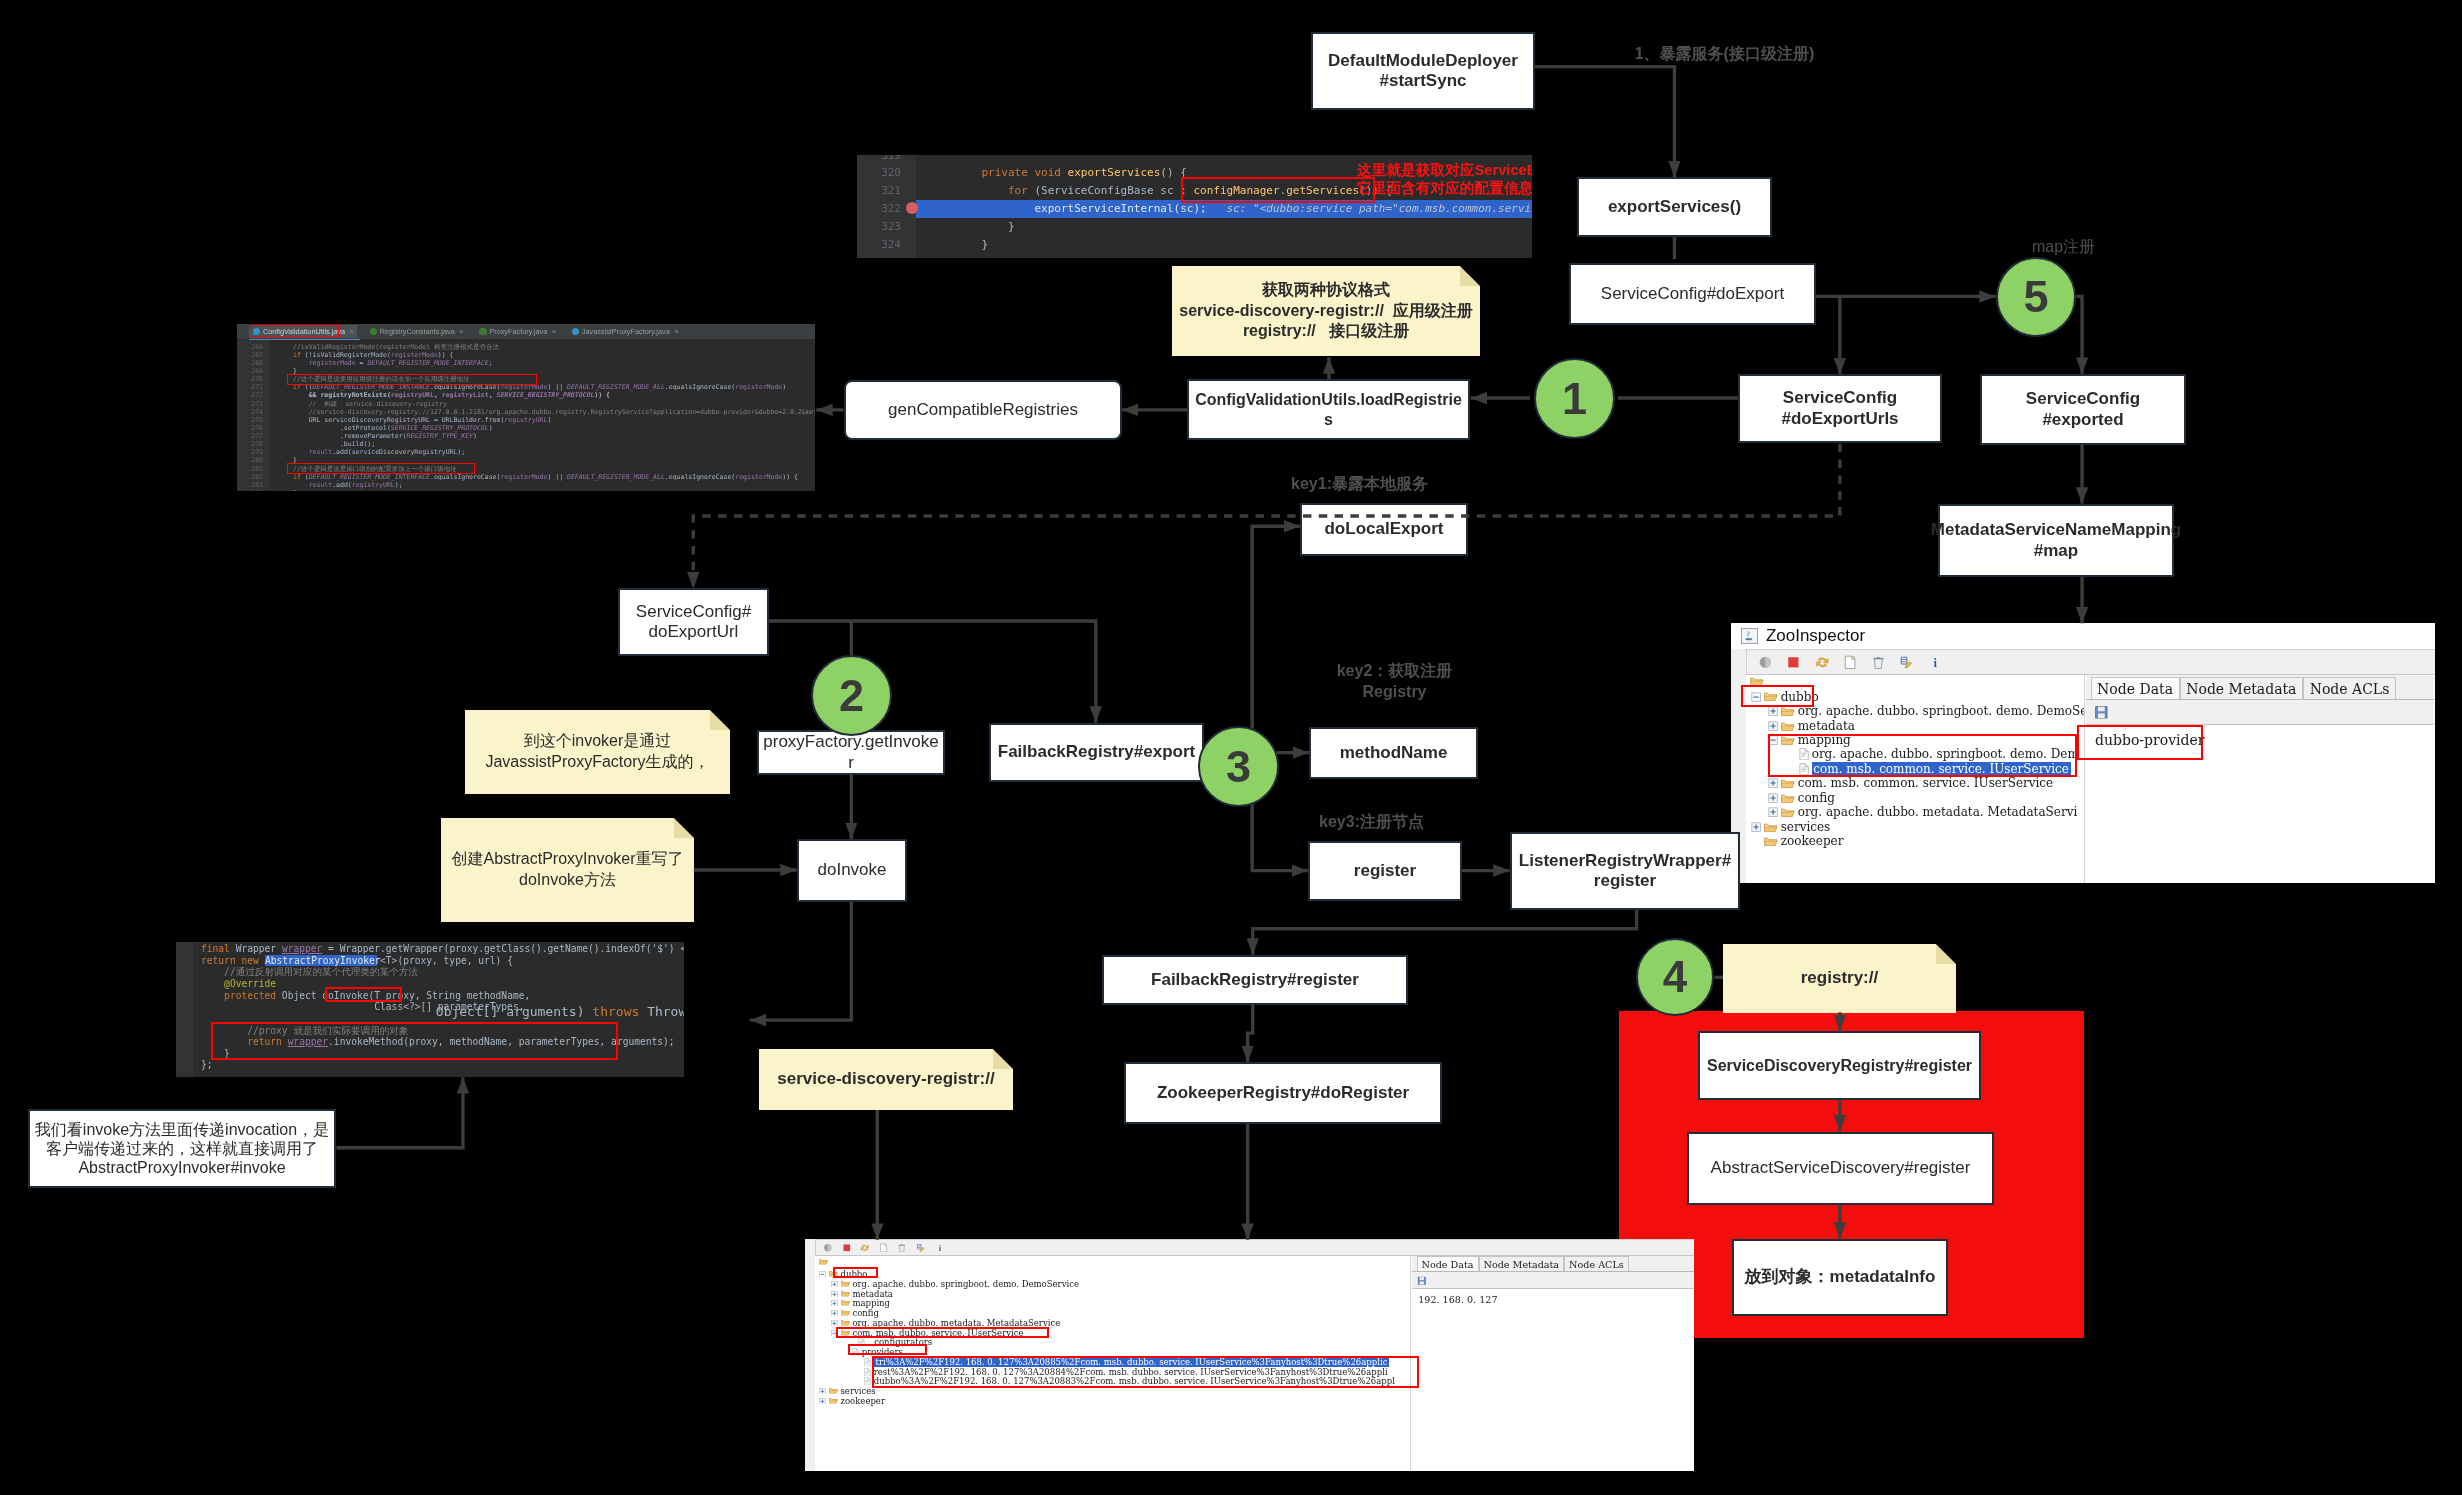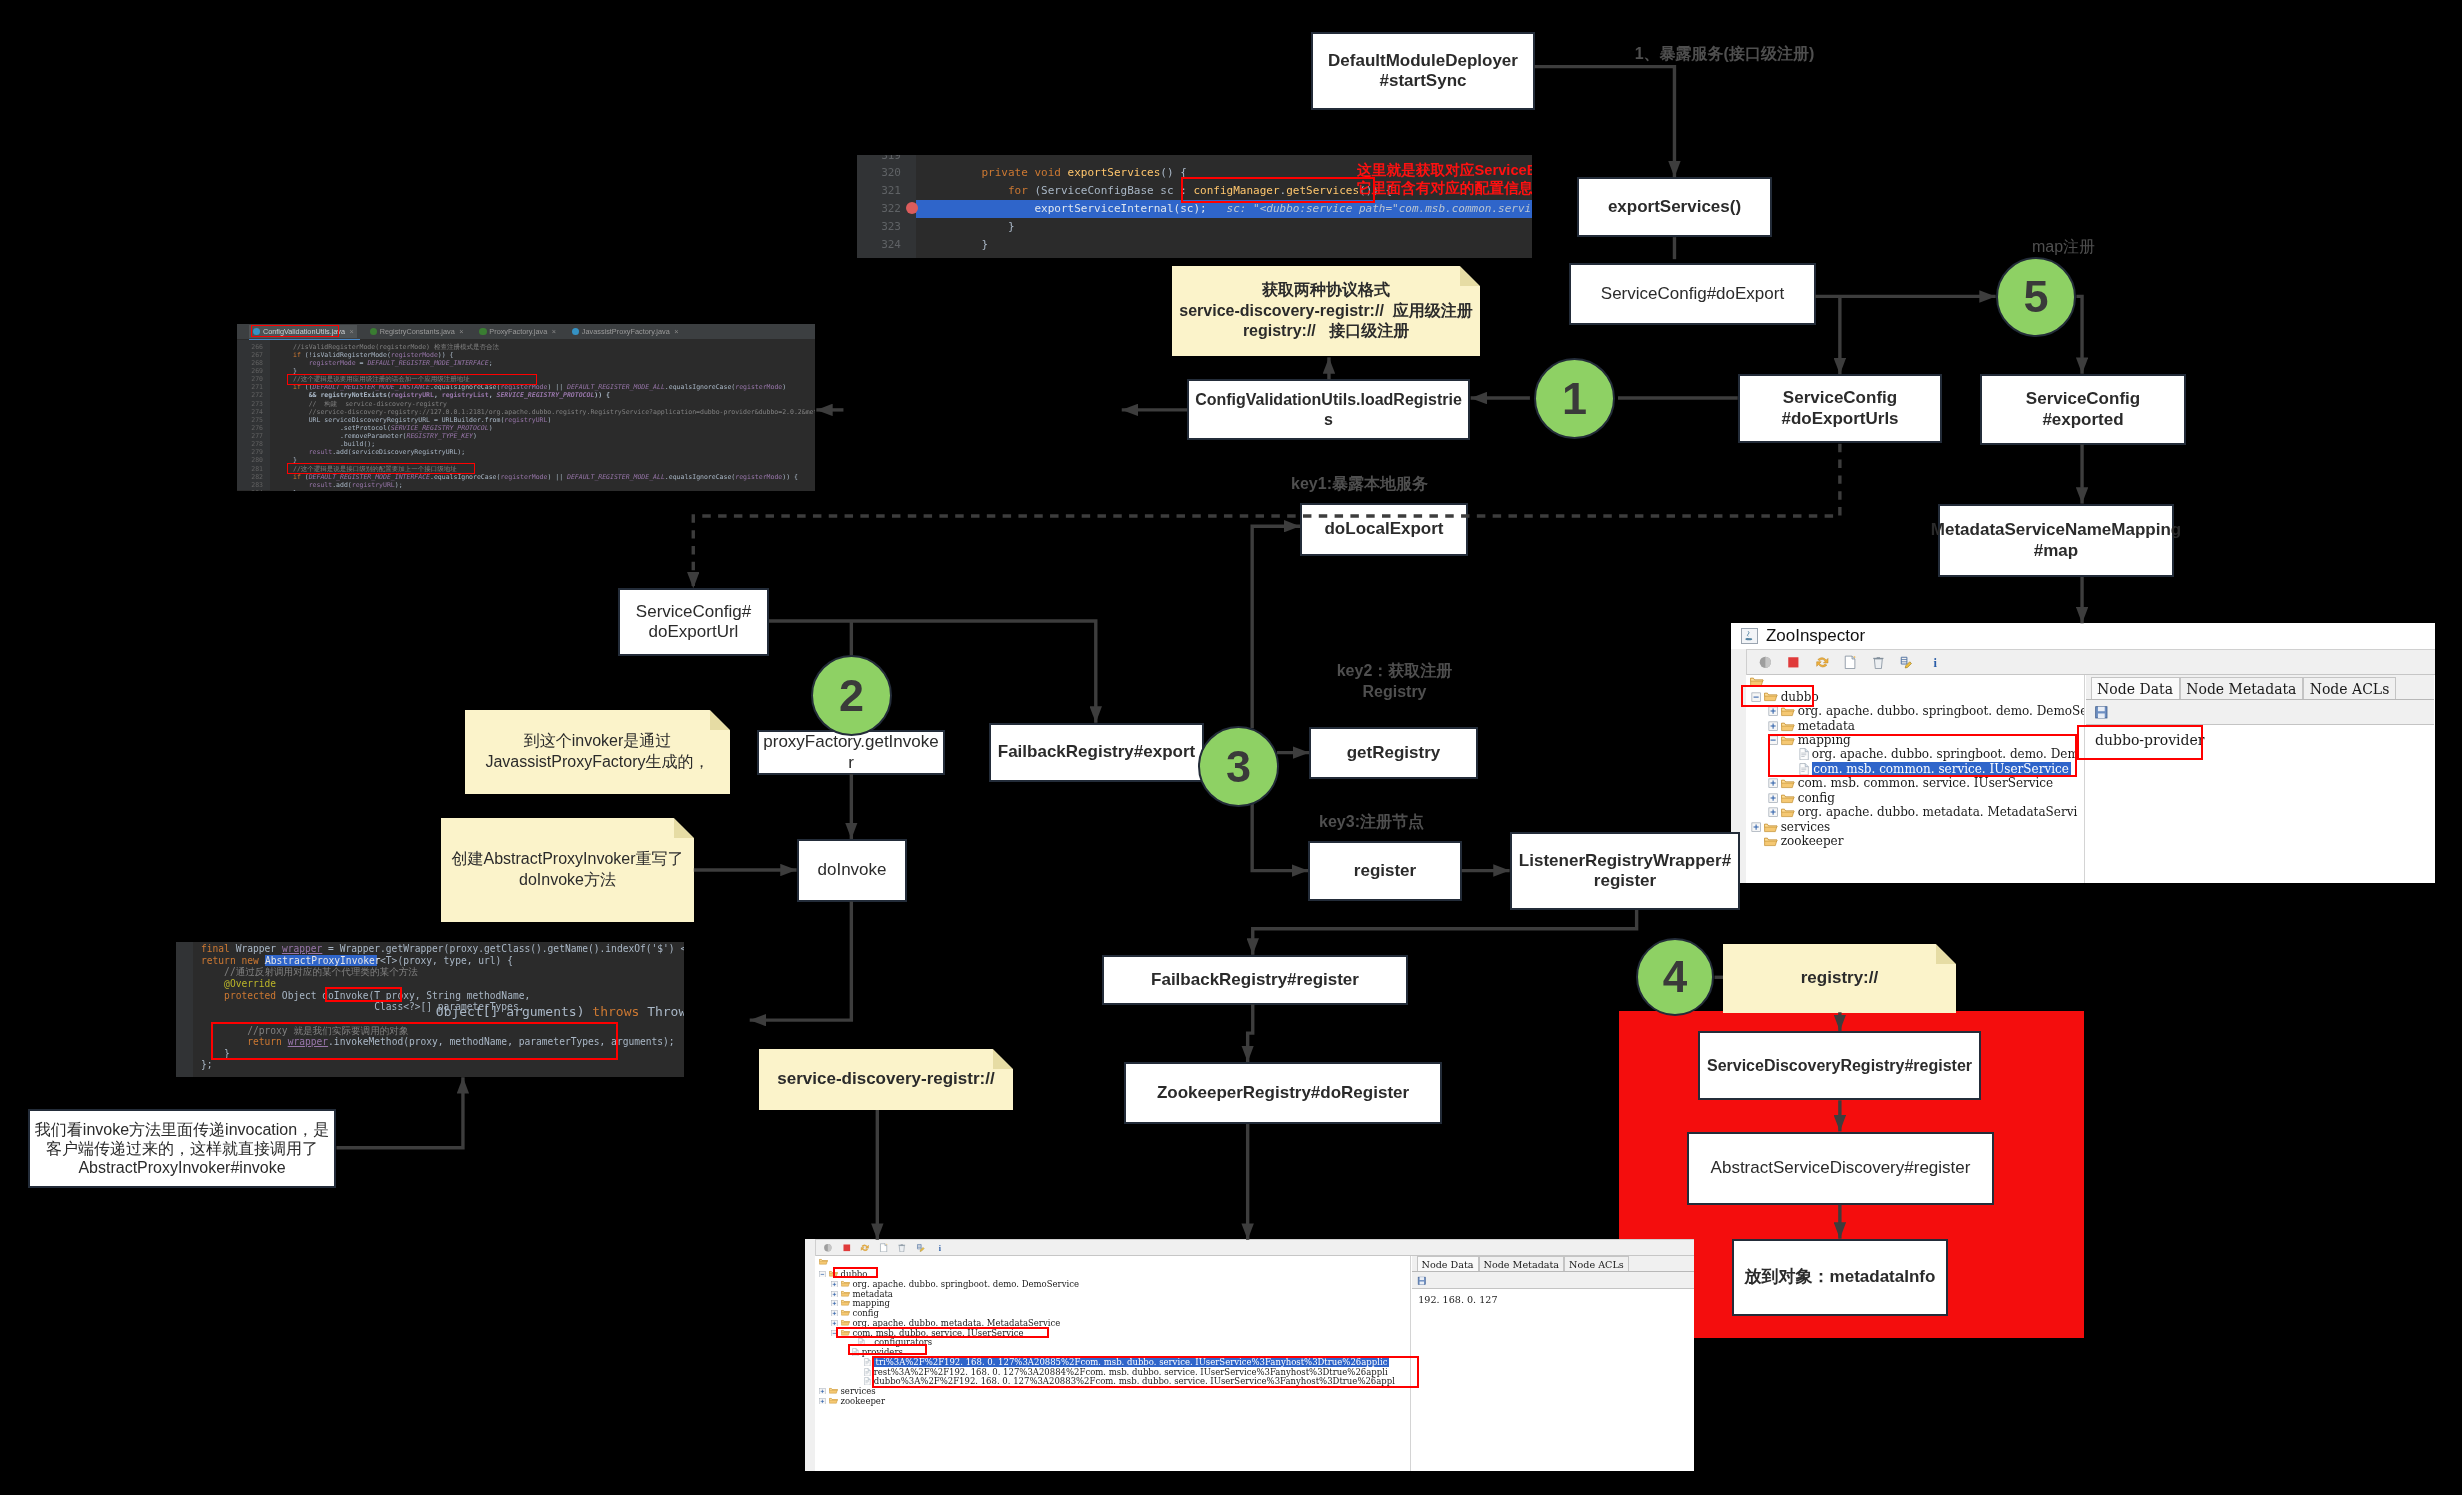--- a/index.html
+++ b/index.html
@@ -696,20 +696,23 @@
     <div class="node b" style="left:1577px;top:177px;width:195px;height:60px;font-size:17px;">
       <div>exportServices()</div>
     </div>
     <div class="node" style="left:1569px;top:263px;width:247px;height:62px;font-size:17px;text-align:right;">
       <div>ServiceConfig#doExport</div>
     </div>
     <div class="node b" style="left:1187px;top:379px;width:283px;height:61px;font-size:16px;">
       <div>ConfigValidationUtils.loadRegistrie</div>
       <div>s</div>
     </div>
+    <div class="node" style="left:844px;top:380px;width:278px;height:60px;font-size:17px;border-radius:8px;">
+      <div>genCompatibleRegistries</div>
+    </div>
     <div class="node b" style="left:1738px;top:374px;width:204px;height:69px;font-size:17px;">
       <div>ServiceConfig</div>
       <div>#doExportUrls</div>
     </div>
     <div class="node b" style="left:1980px;top:374px;width:206px;height:71px;font-size:17px;">
       <div>ServiceConfig</div>
       <div>#exported</div>
     </div>
     <div class="node b" style="left:1938px;top:504px;width:236px;height:73px;font-size:17px;">
       <div>MetadataServiceNameMapping</div>
@@ -723,21 +726,21 @@
       <div>doExportUrl</div>
     </div>
     <div class="node" style="left:757px;top:730px;width:188px;height:45px;font-size:17px;">
       <div>proxyFactory.getInvoke</div>
       <div>r</div>
     </div>
     <div class="node b" style="left:989px;top:723px;width:215px;height:59px;font-size:17px;">
       <div>FailbackRegistry#export</div>
     </div>
     <div class="node b" style="left:1309px;top:727px;width:169px;height:52px;font-size:17px;">
-      <div>getRegistry</div>
+      <div>methodName</div>
     </div>
     <div class="node" style="left:797px;top:839px;width:110px;height:63px;font-size:17px;">
       <div>doInvoke</div>
     </div>
     <div class="node b" style="left:1308px;top:841px;width:154px;height:60px;font-size:17px;">
       <div>register</div>
     </div>
     <div class="node b" style="left:1510px;top:832px;width:230px;height:78px;font-size:17px;">
       <div>ListenerRegistryWrapper#</div>
       <div>register</div>

